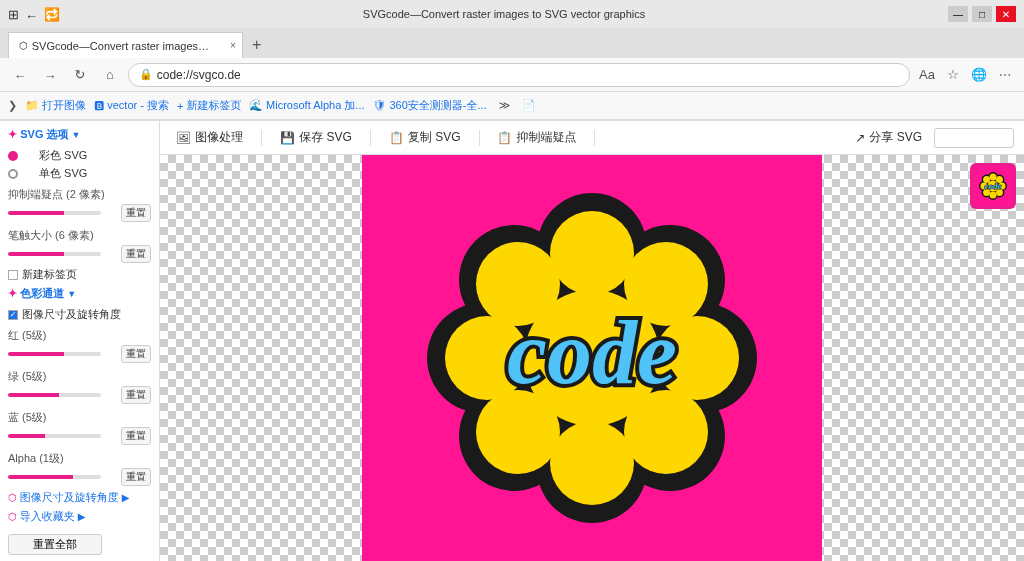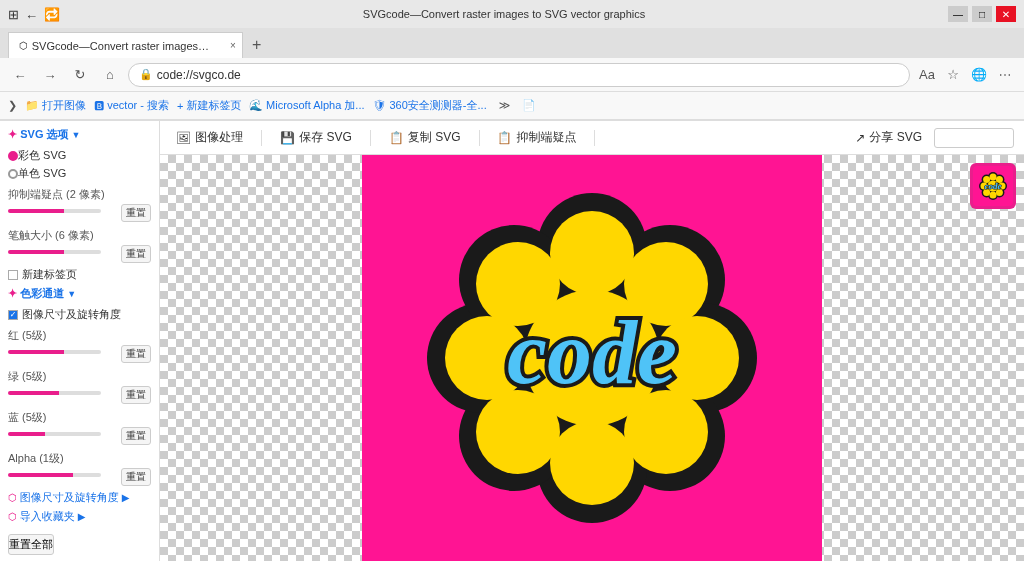--- a/index.html
+++ b/index.html
@@ -20,37 +20,37 @@
     .bookmark-item { display: flex; align-items: center; gap: 3px; cursor: pointer; white-space: nowrap; }
     .nav-icons { display: flex; gap: 4px; margin-left: auto; }
     .nav-icon-btn { width: 22px; height: 22px; background: none; border: none; font-size: 13px; cursor: pointer; color: #555; display: flex; align-items: center; justify-content: center; }
 
     
     .app-container { display: flex; flex: 1; overflow: hidden; }
 
     
     .sidebar { width: 160px; background: #fff; border-right: 1px solid #ddd; padding: 6px 8px; overflow-y: auto; font-size: 11px; color: #333; flex-shrink: 0; }
     .sidebar-section-title { color: #1a73e8; font-weight: bold; display: flex; align-items: center; gap: 3px; margin-bottom: 6px; cursor: pointer; }
-    .radio-option { display: flex; align-items: center; gap: 0; margin-bottom: 3px; cursor: pointer; }
+    .radio-option { display: flex; align-items: center; gap: 21px; margin-bottom: 3px; cursor: pointer; }
     .radio-dot { width: 10px; height: 10px; border-radius: 50%; border: 2px solid #e91e8c; background: #e91e8c; flex-shrink: 0; }
     .radio-empty { width: 10px; height: 10px; border-radius: 50%; border: 2px solid #999; flex-shrink: 0; }
     .slider-label { margin-top: 6px; margin-bottom: 2px; color: #555; }
-    .slider-row { display: flex; align-items: flex-start; gap: 20px; margin-bottom: 4px; }
+    .slider-row { display: flex; align-items: center; gap: 20px; margin-bottom: 4px; }
     .slider-container { flex: 1; position: relative; height: 14px; display: flex; align-items: center; }
     .slider-track { width: 100%; height: 4px; background: linear-gradient(to right, #e91e8c 60%, #ddd 60%); border-radius: 2px; }
     .slider-track-green { background: linear-gradient(to right, #e91e8c 55%, #ddd 55%); }
     .slider-track-blue { background: linear-gradient(to right, #e91e8c 40%, #ddd 40%); }
     .slider-track-alpha { background: linear-gradient(to right, #e91e8c 70%, #ddd 70%); }
     .reset-btn { font-size: 10px; background: #f5f5f5; border: 1px solid #ccc; border-radius: 3px; padding: 1px 4px; cursor: pointer; white-space: nowrap; color: #333; }
     .checkbox-row { display: flex; align-items: center; gap: 4px; margin-bottom: 3px; }
     .cb { width: 10px; height: 10px; border: 1px solid #aaa; background: #1a73e8; flex-shrink: 0; display: flex; align-items: center; justify-content: center; }
     .cb-check { color: #fff; font-size: 8px; }
     .section-link { color: #1a73e8; display: flex; align-items: center; gap: 3px; cursor: pointer; margin: 4px 0; }
     .section-link .arrow { font-size: 10px; }
-    .reset-all-btn { background: #f5f5f5; border: 1px solid #ccc; border-radius: 3px; padding: 2px 0; cursor: pointer; margin: 6px 0; font-size: 11px; }
+    .reset-all-btn { background: #f5f5f5; border: 1px solid #ccc; border-radius: 3px; padding: 2px 24px; cursor: pointer; margin: 6px 0; font-size: 11px; }
 
     
     .toolbar { height: 34px; background: #fff; border-bottom: 1px solid #ddd; display: flex; align-items: center; padding: 0 10px; gap: 12px; font-size: 12px; }
     .toolbar-btn { display: flex; align-items: center; gap: 4px; cursor: pointer; color: #333; border: none; background: none; font-size: 12px; padding: 3px 6px; }
     .toolbar-separator { width: 1px; height: 16px; background: #ddd; }
     .share-bar { display: flex; align-items: center; gap: 6px; margin-left: auto; }
     .share-input { width: 80px; height: 20px; border: 1px solid #ccc; border-radius: 3px; padding: 0 4px; font-size: 10px; }
 
     
     .main-canvas { flex: 1; background: repeating-conic-gradient(#ccc 0% 25%, #fff 0% 50%) 0 0 / 16px 16px; display: flex; align-items: center; justify-content: center; overflow: hidden; position: relative; }

